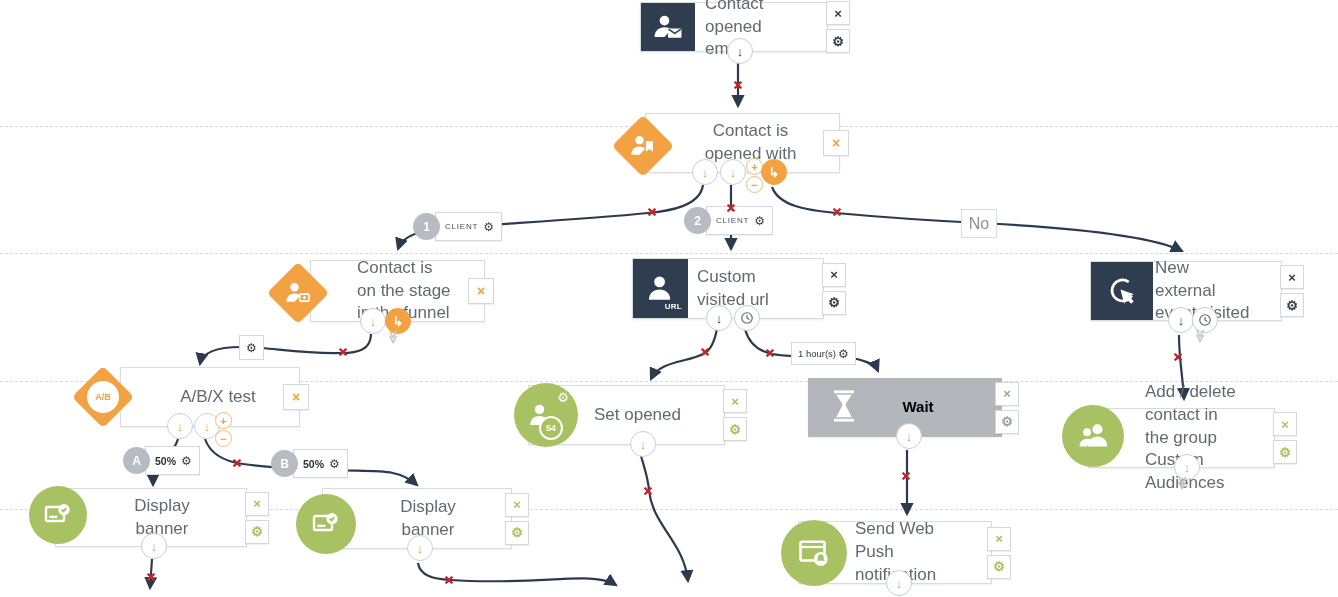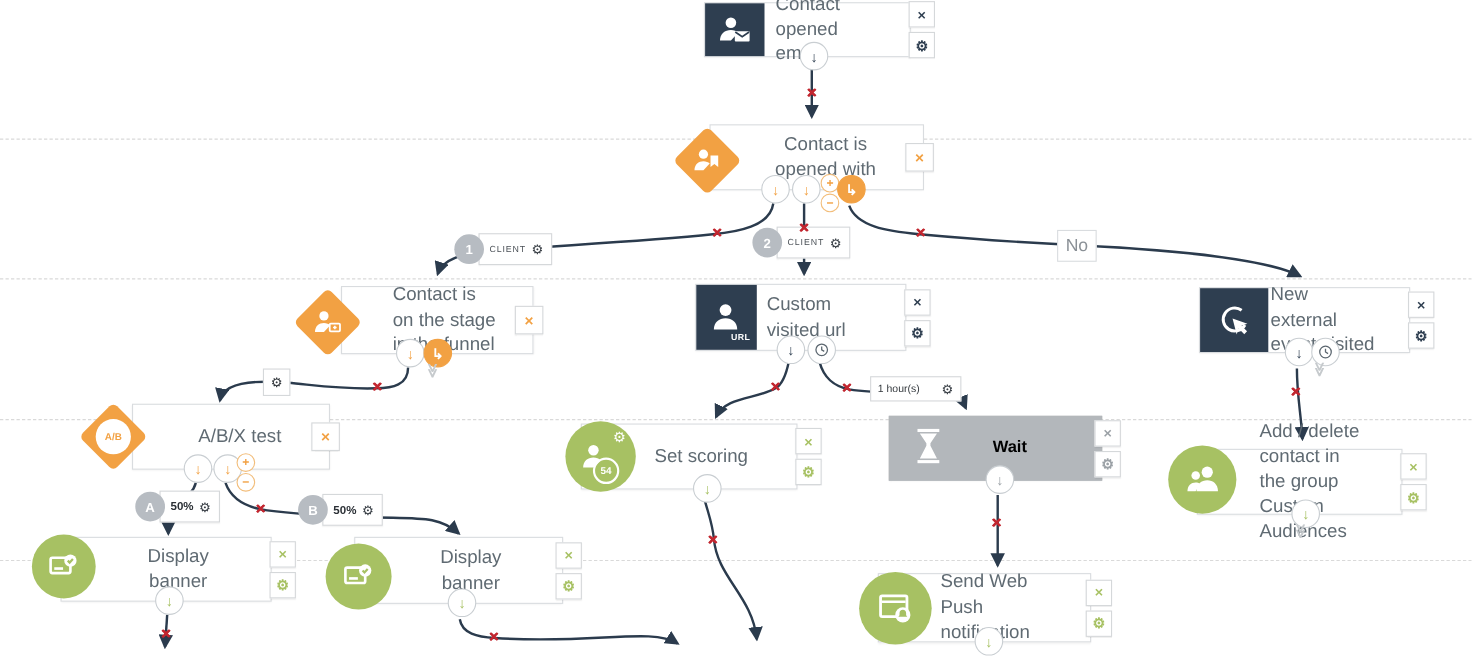--- a/index.html
+++ b/index.html
@@ -54,21 +54,21 @@
   .numc{width:27px;height:27px;border-radius:50%;background:#b7bcc2;color:#fff;font-size:12px;
         font-weight:bold;display:flex;align-items:center;justify-content:center;z-index:2;}
   .bbox{background:#fff;border:1px solid #d5d8da;height:27px;display:flex;align-items:center;
         gap:5px;padding:0 7px 0 9px;margin-left:-5px;font-size:8px;letter-spacing:.8px;
         color:#4a5056;box-shadow:0 1px 1px rgba(0,0,0,.05);cursor:pointer;}
   .bbox .pct{font-size:10.5px;font-weight:bold;letter-spacing:0;color:#2b3036;}
   .bgear{font-size:12px;color:#3a4047;letter-spacing:0;}
   .nobox{position:absolute;background:#fff;border:1px solid #d9dcdf;color:#8a9096;font-size:16px;
          display:flex;align-items:center;justify-content:center;cursor:pointer;}
   .hourbox{position:absolute;background:#fff;border:1px solid #d5d8da;height:21px;display:flex;
-           align-items:center;gap:20px;padding:0 6px;font-size:9.5px;color:#33383d;cursor:pointer;}
+           align-items:center;gap:2px;padding:0 6px;font-size:9.5px;color:#33383d;cursor:pointer;}
   .gearonly{position:absolute;width:23px;height:23px;background:#fff;border:1px solid #d5d8da;
             display:flex;align-items:center;justify-content:center;font-size:12px;color:#33383d;cursor:pointer;}
 
   .xmark{position:absolute;width:16px;height:16px;color:#c22730;font-size:15px;font-weight:900;
          display:flex;align-items:center;justify-content:center;cursor:pointer;
          text-shadow:.4px 0 #c22730,-.4px 0 #c22730;}
 
   
   .abcirc{width:32px;height:32px;border-radius:50%;background:#fff;color:#f2a143;font-size:9px;
           font-weight:bold;display:flex;align-items:center;justify-content:center;}
@@ -293,21 +293,21 @@
     <div class="gcircle" style="left:-15px;top:-3px;width:64px;height:64px">
       <svg width="30" height="30" viewBox="0 0 24 24" style="margin-right:8px">
           <g fill="#fff">
             <circle cx="10" cy="7.5" r="3.8"></circle>
             <path d="M2.5 20c0-4.6 3.3-7.2 7.5-7.2 2.1 0 4 .7 5.2 1.9L10 20z"></path>
           </g>
         </svg>
       <span class="scoregear">⚙</span>
       <span class="scorenum">54</span>
     </div>
-    <div class="label" style="text-align:center">Set scoring</div>
+    <div class="label" style="text-align:center">Set opened</div>
     <div class="btns">
       <div class="sqbtn c-green">×</div>
       <div class="sqbtn c-green">⚙</div>
     </div>
     <div class="port c-green" style="left:101px">↓</div>
   </div>
 
   <div class="node waitnode" style="left:808px;top:378px;width:192px;height:57px">
     <div style="position:absolute;left:18px;top:50%;transform:translateY(-50%)">
       <svg width="34" height="38" viewBox="0 0 24 26">

